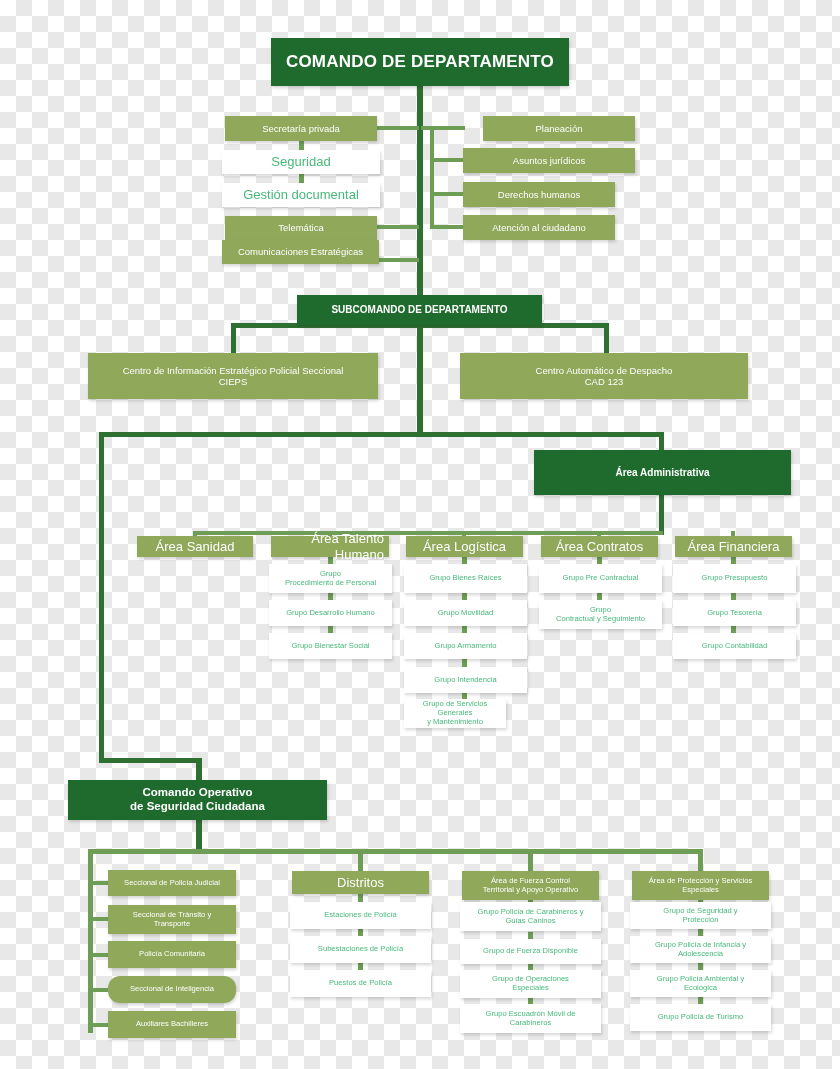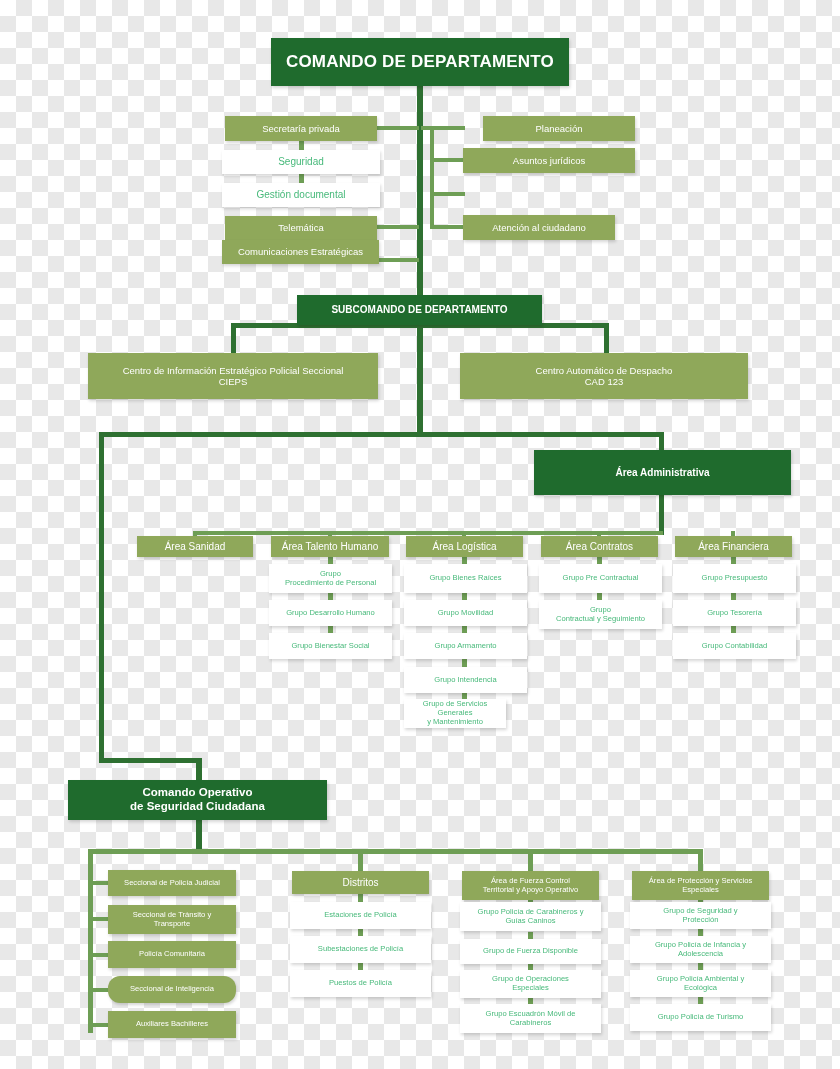--- a/index.html
+++ b/index.html
@@ -34,21 +34,21 @@
   .box span{display:block;white-space:pre-line;}
 
   .lvl-dark{background:#1f6b2d;color:#ffffff;font-weight:bold;}
   .lvl-olive{background:#8fa85a;color:#ffffff;}
   .lvl-white{background:#ffffff;color:#47b97a;}
 
   .t-xl{font-size:17px;letter-spacing:.2px;}
   .t-lg{font-size:10px;}
   .t-md{font-size:11.5px;}
   .t-sm{font-size:9.5px;}
-  .t-xs{font-size:10px;}
+  .t-xs{font-size:13px;}
   .t-xxs{font-size:7.6px;}
 </style>
 </head>
 <body>
 
 <div id="chart">
 
   <div class="ln" style="left:417px;top:86px;width:6px;height:209px;"></div>
 
   <div class="ln light" style="left:375px;top:126px;width:44px;height:4px;"></div>
@@ -148,20 +148,23 @@
   <div class="box lvl-olive t-sm" style="left:222px;top:240px;width:157px;height:24px;">
     <span>Comunicaciones Estratégicas</span>
   </div>
 
   <div class="box lvl-olive t-sm" style="left:463px;top:116px;width:152px;height:25px;margin-left:20px;">
     <span>Planeación</span>
   </div>
   <div class="box lvl-olive t-sm" style="left:463px;top:148px;width:172px;height:25px;">
     <span>Asuntos jurídicos</span>
   </div>
+  <div class="box lvl-olive t-sm" style="left:463px;top:182px;width:152px;height:25px;">
+    <span>Derechos humanos</span>
+  </div>
   <div class="box lvl-olive t-sm" style="left:463px;top:215px;width:152px;height:25px;">
     <span>Atención al ciudadano</span>
   </div>
 
   <div class="box lvl-dark t-lg" style="left:297px;top:295px;width:245px;height:30px;">
     <span>SUBCOMANDO DE DEPARTAMENTO</span>
   </div>
 
   <div class="box lvl-olive t-sm" style="left:88px;top:353px;width:290px;height:46px;">
     <span>Centro de Información Estratégico Policial Seccional

